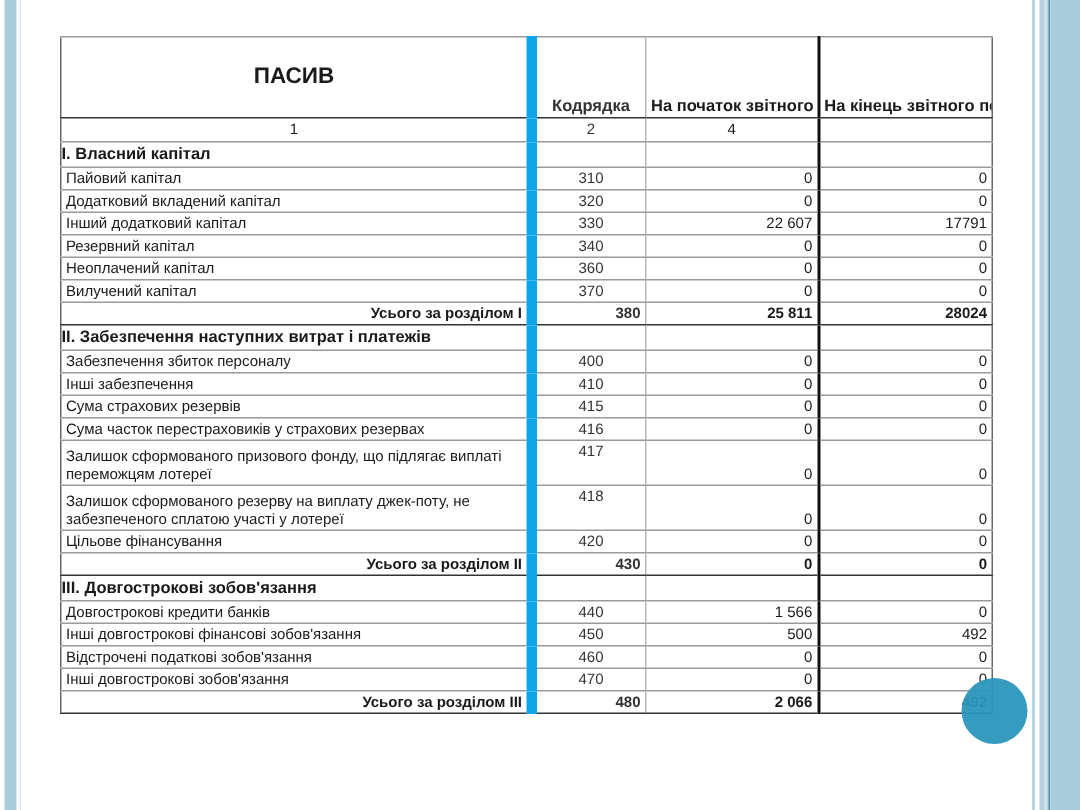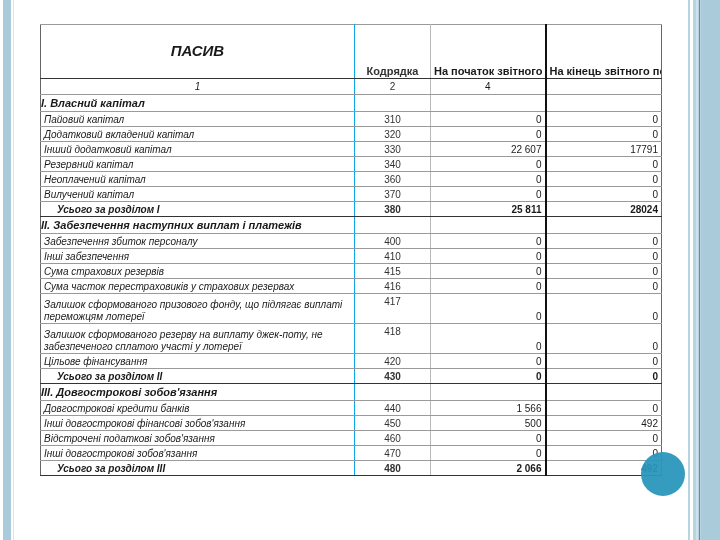--- a/index.html
+++ b/index.html
@@ -42,32 +42,32 @@
   table.bal td {
     border-top: 1px solid #9a9a9a;
     border-bottom: 1px solid #9a9a9a;
     padding: 0 3px;
     height: 14px;
     line-height: 13px;
     white-space: nowrap;
     overflow: hidden;
   }
   table.bal { border: 1px solid #666; }
-  td.c-name { border-right: 1px solid #0ea5e9; font-style: italic; }
+  td.c-name { border-right: 7px solid #0ea5e9; }
   td.c-code { border-right: 1px solid #b8b8b8; text-align: center; color:#333; }
   td.c-beg  { border-right: 2px solid #111; text-align: right; }
   td.c-end  { text-align: right; }
   tr.hdr td { height: 52px; font-weight: bold; font-size: 11px; vertical-align: bottom; text-align: center; border-bottom: 1px solid #333; line-height: 12px; padding-bottom: 1px; }
   tr.hdr td.title { font-size: 15px; vertical-align: middle; }
   tr.hdr td.c-end { text-align: center; }
   tr.num td { height: 15px; text-align: center; font-size: 10px; }
   tr.num td.c-end { text-align: center; }
   tr.section td { font-weight: bold; font-size: 11px; height: 16px; border-top: 1px solid #333; }
   tr.section td.c-name { padding-left: 0; }
-  tr.total td { font-weight: bold; border-bottom: 1px solid #333; }
+  tr.total td { font-weight: bold; border-bottom: 1px solid #333; text-align: right; }
   tr.total td.c-name { padding-left: 16px; }
   tr.thick td { border-top: 1px solid #333; }
   tr.tall td { height: 27px; white-space: normal; line-height: 12px; vertical-align: bottom; }
   tr.tall td.c-code { vertical-align: top; padding-top: 2px; }
 </style>
 </head>
 <body>
 
 <div class="left-bar"></div>
 <div class="left-bar-line"></div>
@@ -140,21 +140,21 @@
         <td class="c-beg">0</td>
         <td class="c-end">0</td>
       </tr>
       <tr class="total">
         <td class="c-name">Усього за розділом I</td>
         <td class="c-code">380</td>
         <td class="c-beg">25 811</td>
         <td class="c-end">28024</td>
       </tr>
       <tr class="section">
-        <td class="c-name">II. Забезпечення наступних виплат і платежів</td>
+        <td class="c-name">II. Забезпечення наступних витрат і платежів</td>
         <td class="c-code"></td>
         <td class="c-beg"></td>
         <td class="c-end"></td>
       </tr>
       <tr class="">
         <td class="c-name">Забезпечення збиток персоналу</td>
         <td class="c-code">400</td>
         <td class="c-beg">0</td>
         <td class="c-end">0</td>
       </tr>

